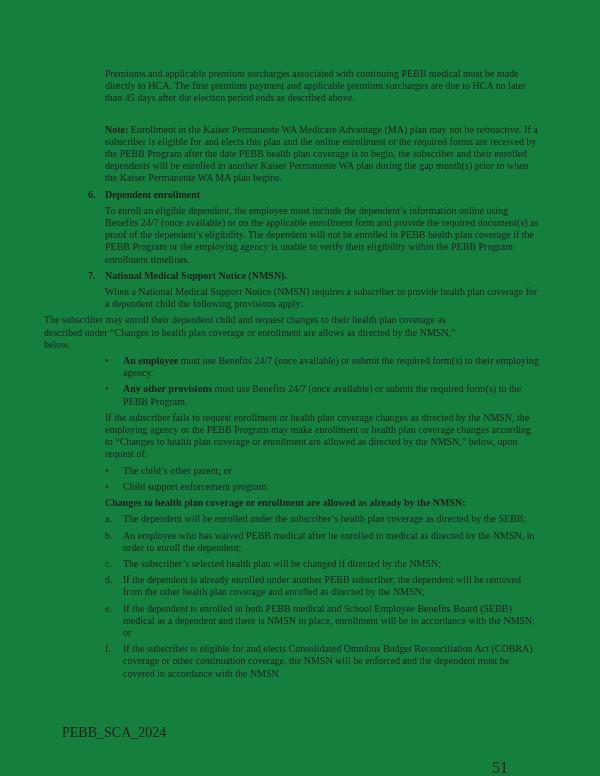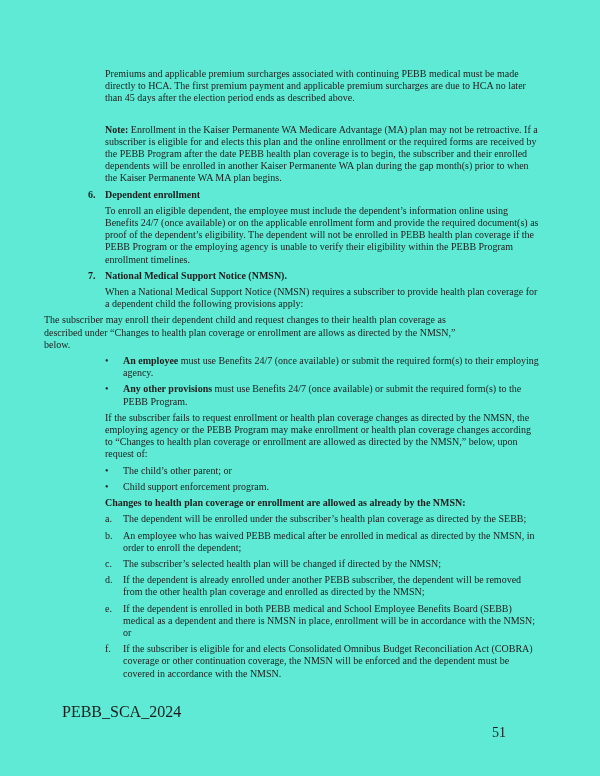--- a/index.html
+++ b/index.html
@@ -1,38 +1,38 @@
 <!DOCTYPE html>
 <html><head>
 <meta charset="utf-8">
 <style>
   html, body { margin: 0; padding: 0; background: #ffffff; }
   .page {
     position: relative;
     width: 600px;
     height: 776px;
-    background: #5eead4;
+    background: #15803d;
     font-family: "Liberation Serif", "DejaVu Serif", serif;
     font-size: 10px;
     line-height: 12.2px;
     color: #1c1c1c;
     overflow: hidden;
   }
   .content { position: absolute; top: 68px; left: 0; right: 0; }
   .para   { margin: 0 0 4px 105px; width: 434px; }
   .note   { margin-top: 19px; }
   .gap-top{ margin-top: 4px; margin-left: 44px; }
   .section{ display: flex; margin: 2px 0 4px 88px; width: 450px; font-weight: bold; }
   .section .marker { width: 17px; flex-shrink: 0; }
   .item   { display: flex; margin: 0 0 4px 105px; width: 434px; }
   .item .marker { width: 18px; flex-shrink: 0; }
   .subheading { margin: 0 0 4px 105px; width: 440px; font-weight: bold; }
   .bold { font-weight: bold; }
-  .footer-docid  { position: absolute; top: 706px; left: 62px;  font-size: 16px; }
-  .footer-pagenum{ position: absolute; top: 727px; left: 492px; font-size: 14px; }
+  .footer-docid  { position: absolute; top: 727px; left: 62px;  font-size: 14px; }
+  .footer-pagenum{ position: absolute; top: 762px; left: 492px; font-size: 16px; }
 </style>
 </head>
 <body>
 
 <div class="page">
   <div class="content">
       <div class="para"><span>Premiums and applicable premium surcharges associated with continuing PEBB medical must be made directly to HCA. The first premium payment and applicable premium surcharges are due to HCA no later than 45 days after the election period ends as described above.</span></div>
       <div class="para note"><span class="bold">Note:</span><span> Enrollment in the Kaiser Permanente WA Medicare Advantage (MA) plan may not be retroactive. If a subscriber is eligible for and elects this plan and the online enrollment or the required forms are received by the PEBB Program after the date PEBB health plan coverage is to begin, the subscriber and their enrolled dependents will be enrolled in another Kaiser Permanente WA plan during the gap month(s) prior to when the Kaiser Permanente WA MA plan begins.</span></div>
       <div class="section">
         <span class="marker">6.</span>

